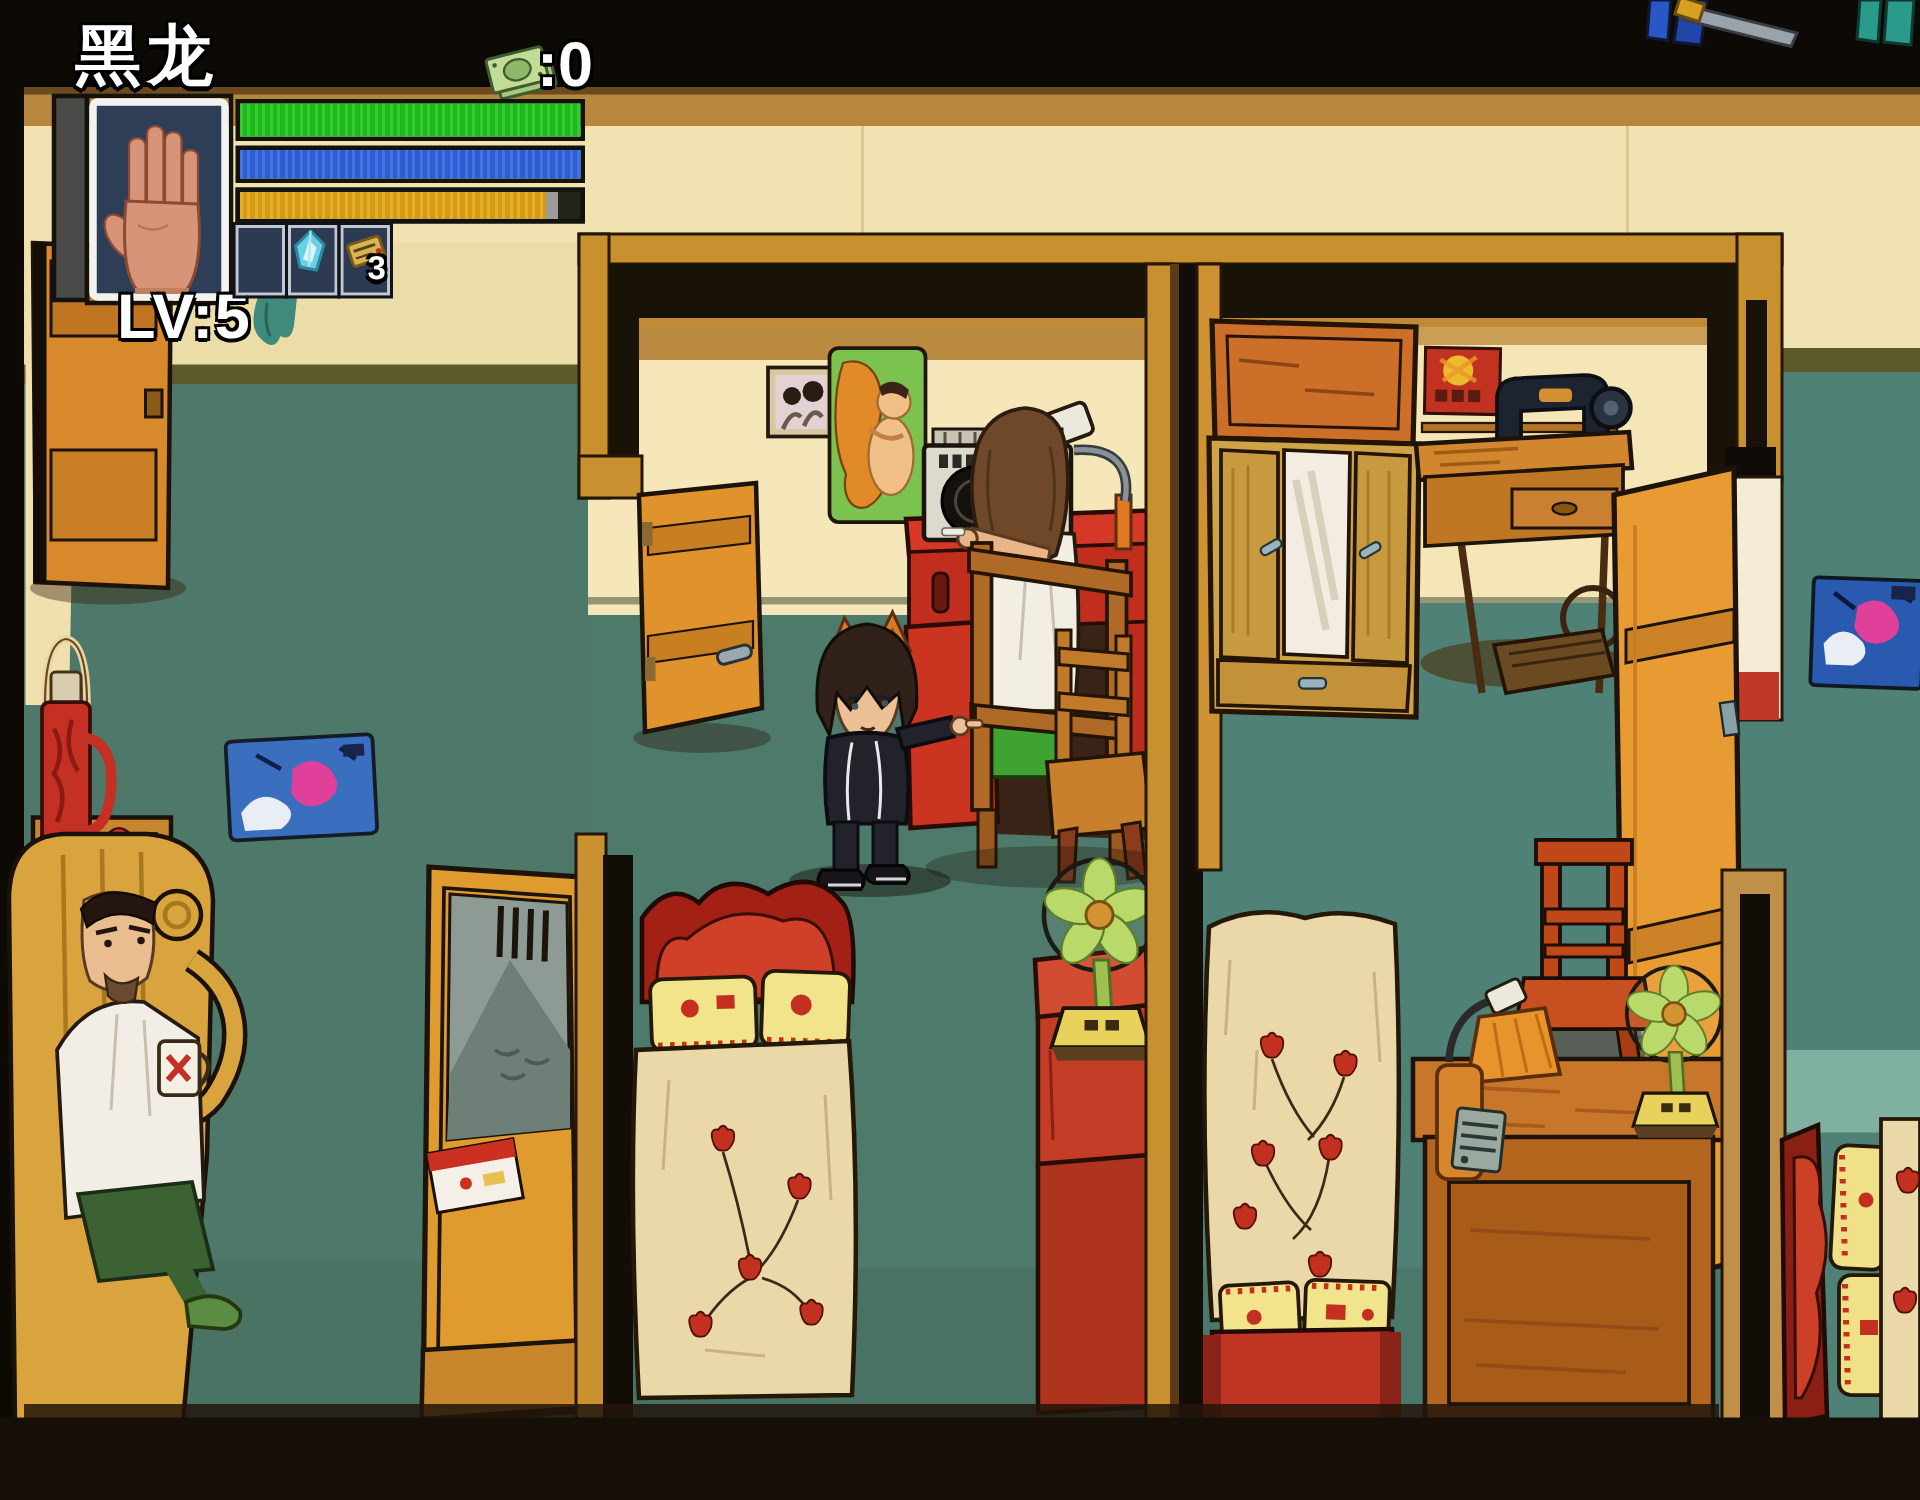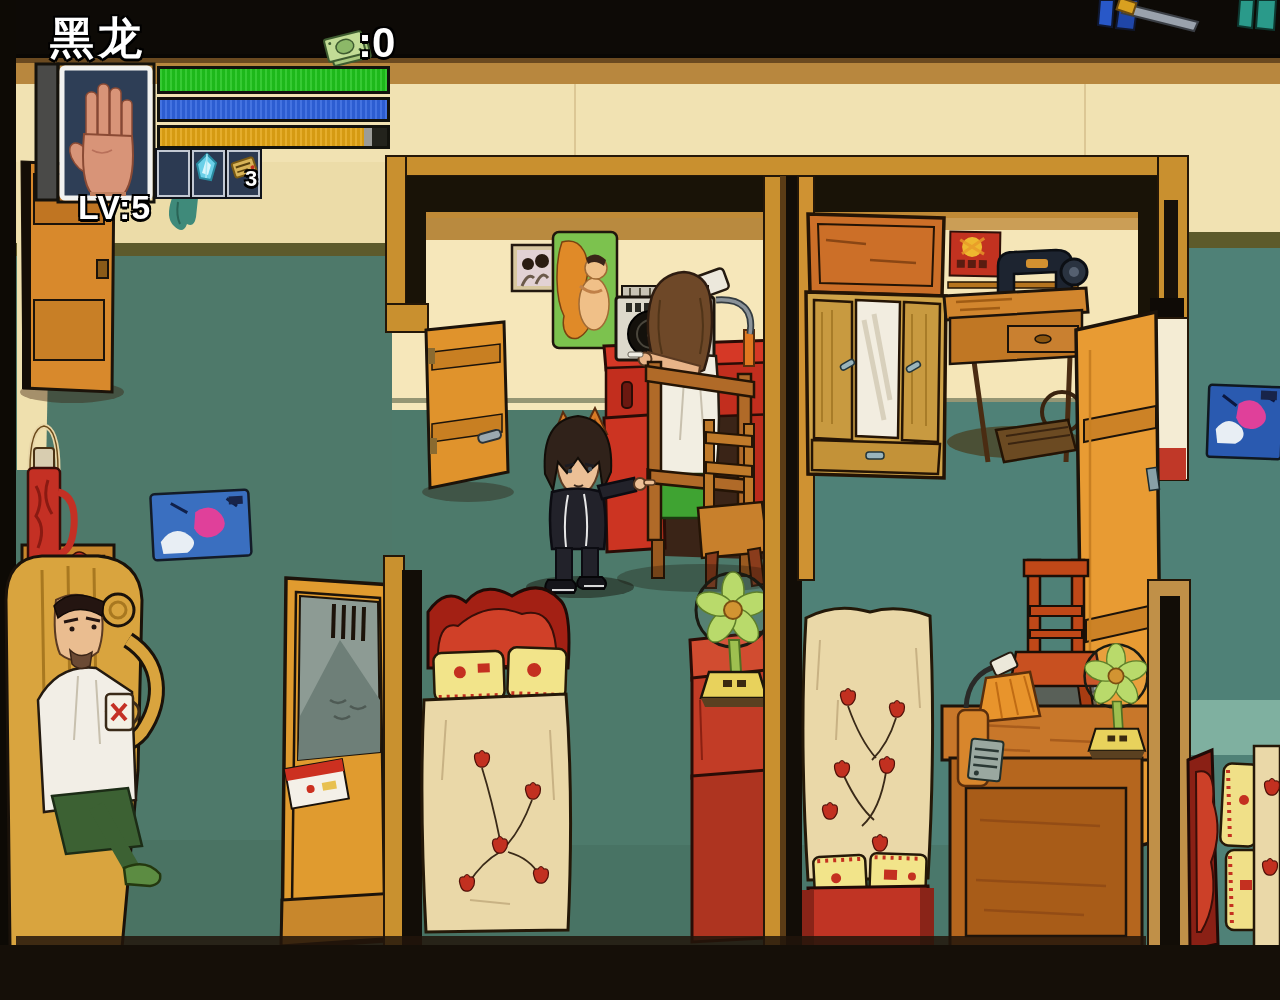--- a/index.html
+++ b/index.html
@@ -3,21 +3,21 @@
 <meta charset="utf-8">
 <style>
   html,body{margin:0;padding:0;background:#000;}
   .stage{position:relative;width:1280px;height:1000px;background:#140e08;overflow:hidden;
          font-family:"Liberation Sans","DejaVu Sans",sans-serif;}
   .stage svg{position:absolute;left:0;top:0;}
   .hud-text{position:absolute;color:#fff;font-weight:bold;line-height:1;
     text-shadow:-2px -2px 0 #000,2px -2px 0 #000,-2px 2px 0 #000,2px 2px 0 #000,0 3px 0 #000;}
   #player-name{left:50px;top:16px;font-size:44px;letter-spacing:4px;}
   #money-text{left:358px;top:22px;font-size:42px;}
-  #level-text{left:78px;top:190px;font-size:34px;letter-spacing:1px;}
+  #level-text{left:78px;top:190px;font-size:42px;letter-spacing:1px;}
   .bar{position:absolute;left:157px;width:233px;border:3px solid #13130d;background:#23231c;
        box-sizing:border-box;}
   .bar-fill{height:100%;background-image:repeating-linear-gradient(90deg,rgba(255,255,255,.10) 0 2px,rgba(0,0,0,.06) 2px 5px);}
   #bar-health{top:66px;height:28px;}  #bar-health .bar-fill{background-color:#1fc41c;}
   #bar-mana{top:97px;height:25px;}    #bar-mana .bar-fill{background-color:#2f63de;}
   #bar-stamina{top:125px;height:24px;}#bar-stamina .bar-fill{background-color:#e2a414;}
   .bar-nub{position:absolute;left:90%;top:0;width:3.5%;height:100%;background:#9c9c98;}
   .slot{position:absolute;top:150px;width:33px;height:47px;background:#2c3a52;
         border:2px solid #c2c8d2;outline:2px solid #10131a;box-sizing:border-box;
         display:flex;align-items:center;justify-content:center;}

